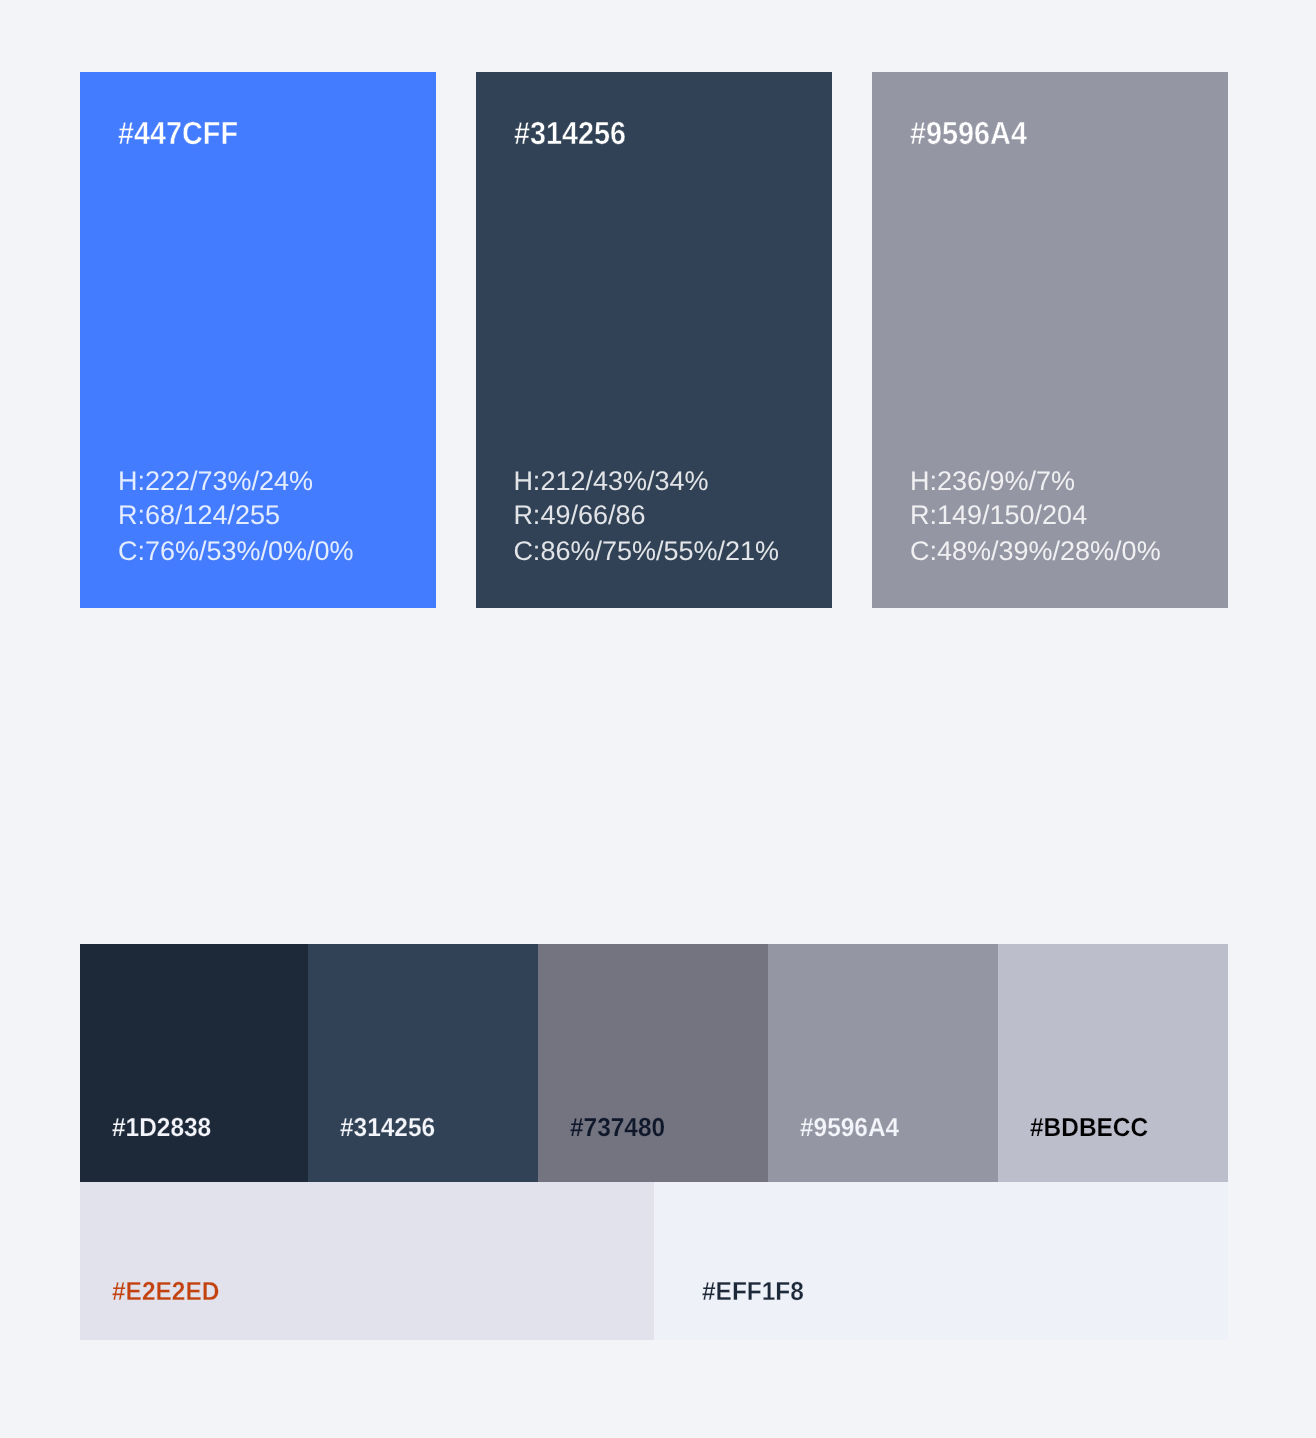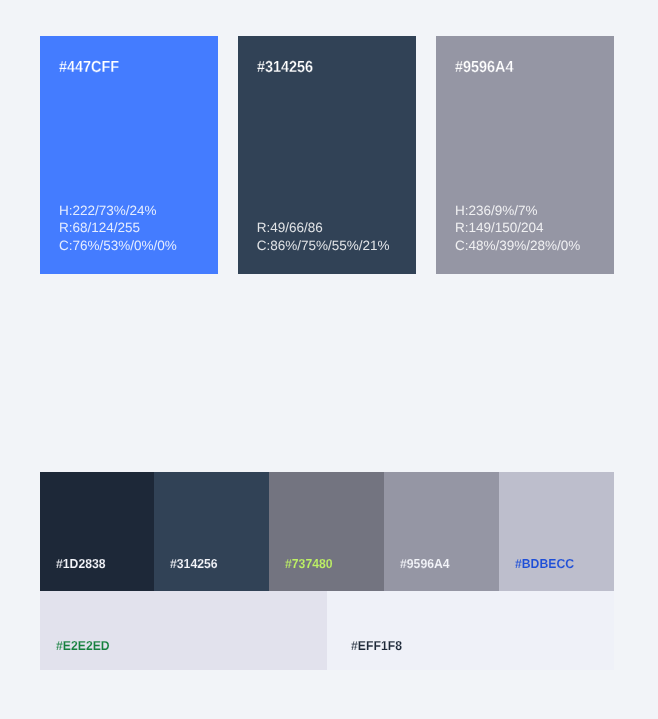--- a/index.html
+++ b/index.html
@@ -16,21 +16,21 @@
     text-rendering: geometricPrecision;
     overflow: hidden;
   }
   .page { position: relative; width: 658px; height: 719px; }
 
   
   .cards { position: absolute; left: 40px; top: 36px; width: 574px; height: 238px; }
   .card {
     position: absolute;
     top: 0;
-    height: 238px;
+    height: 268px;
     box-sizing: border-box;
     padding: 19px 19px 0 19px;
   }
   .card-0 { left: 0px;     width: 178px; background: #447CFF; color: #FFFFFF; }
   .card-1 { left: 197.7px; width: 178px; background: #314256; color: #FFFFFF; }
   .card-2 { left: 396px;   width: 178px; background: #9596A4; color: #FFFFFF; }
   .card-0 .card-title { -webkit-text-stroke-color: #447CFF; }
   .card-1 .card-title { -webkit-text-stroke-color: #314256; }
   .card-2 .card-title { -webkit-text-stroke-color: #9596A4; }
 
@@ -108,20 +108,21 @@
       <div class="card-title" style="-webkit-text-stroke-color: rgb(68, 124, 255);">#447CFF</div>
       <div class="card-meta">
         <div>H:222/73%/24%</div>
         <div>R:68/124/255</div>
         <div>C:76%/53%/0%/0%</div>
       </div>
     </div>
     <div class="card card-1" style="background: rgb(49, 66, 86); color: rgb(255, 255, 255);">
       <div class="card-title" style="-webkit-text-stroke-color: rgb(49, 66, 86);">#314256</div>
       <div class="card-meta">
+        <div>H:212/43%/34%</div>
         <div>R:49/66/86</div>
         <div>C:86%/75%/55%/21%</div>
       </div>
     </div>
     <div class="card card-2" style="background: rgb(149, 150, 164); color: rgb(255, 255, 255);">
       <div class="card-title" style="-webkit-text-stroke-color: rgb(149, 150, 164);">#9596A4</div>
       <div class="card-meta">
         <div>H:236/9%/7%</div>
         <div>R:149/150/204</div>
         <div>C:48%/39%/28%/0%</div>
@@ -130,32 +131,32 @@
   </div>
 
   <div class="strip">
     <div class="strip-row strip-row-top">
       <div class="chip chip-0" style="width: 114px; background: rgb(29, 40, 56); color: rgb(244, 245, 250);">
         <span class="chip-label" style="-webkit-text-stroke-color: rgb(29, 40, 56);">#1D2838</span>
       </div>
       <div class="chip chip-1" style="width: 115px; background: rgb(49, 66, 86); color: rgb(244, 245, 250);">
         <span class="chip-label" style="-webkit-text-stroke-color: rgb(49, 66, 86);">#314256</span>
       </div>
-      <div class="chip chip-2" style="width: 115px; background: rgb(115, 116, 128); color: #bef264;">
+      <div class="chip chip-2" style="width: 115px; background: rgb(115, 116, 128); color: #0f172a;">
         <span class="chip-label" style="-webkit-text-stroke-color: rgb(115, 116, 128);">#737480</span>
       </div>
       <div class="chip chip-3" style="width: 115px; background: rgb(149, 150, 164); color: rgb(244, 245, 250);">
         <span class="chip-label" style="-webkit-text-stroke-color: rgb(149, 150, 164);">#9596A4</span>
       </div>
-      <div class="chip chip-4" style="width: 115px; background: rgb(189, 190, 204); color: #1d4ed8;">
+      <div class="chip chip-4" style="width: 115px; background: rgb(189, 190, 204); color: #000000;">
         <span class="chip-label" style="-webkit-text-stroke-color: rgb(189, 190, 204);">#BDBECC</span>
       </div>
     </div>
     <div class="strip-row strip-row-bottom">
-      <div class="chip chip-5" style="width: 287px; background: rgb(226, 226, 237); color: #15803d;">
+      <div class="chip chip-5" style="width: 287px; background: rgb(226, 226, 237); color: #c2410c;">
         <span class="chip-label" style="-webkit-text-stroke-color: rgb(226, 226, 237);">#E2E2ED</span>
       </div>
       <div class="chip chip-6" style="width: 287px; background: rgb(239, 241, 248); color: rgb(29, 40, 56);">
         <span class="chip-label" style="-webkit-text-stroke-color: rgb(239, 241, 248);">#EFF1F8</span>
       </div>
     </div>
   </div>
 
 </div>
 

